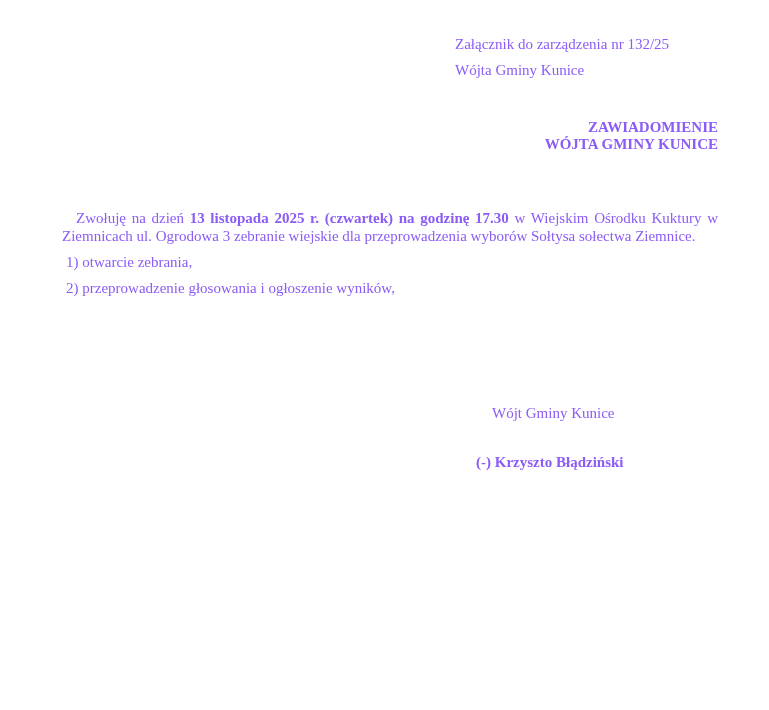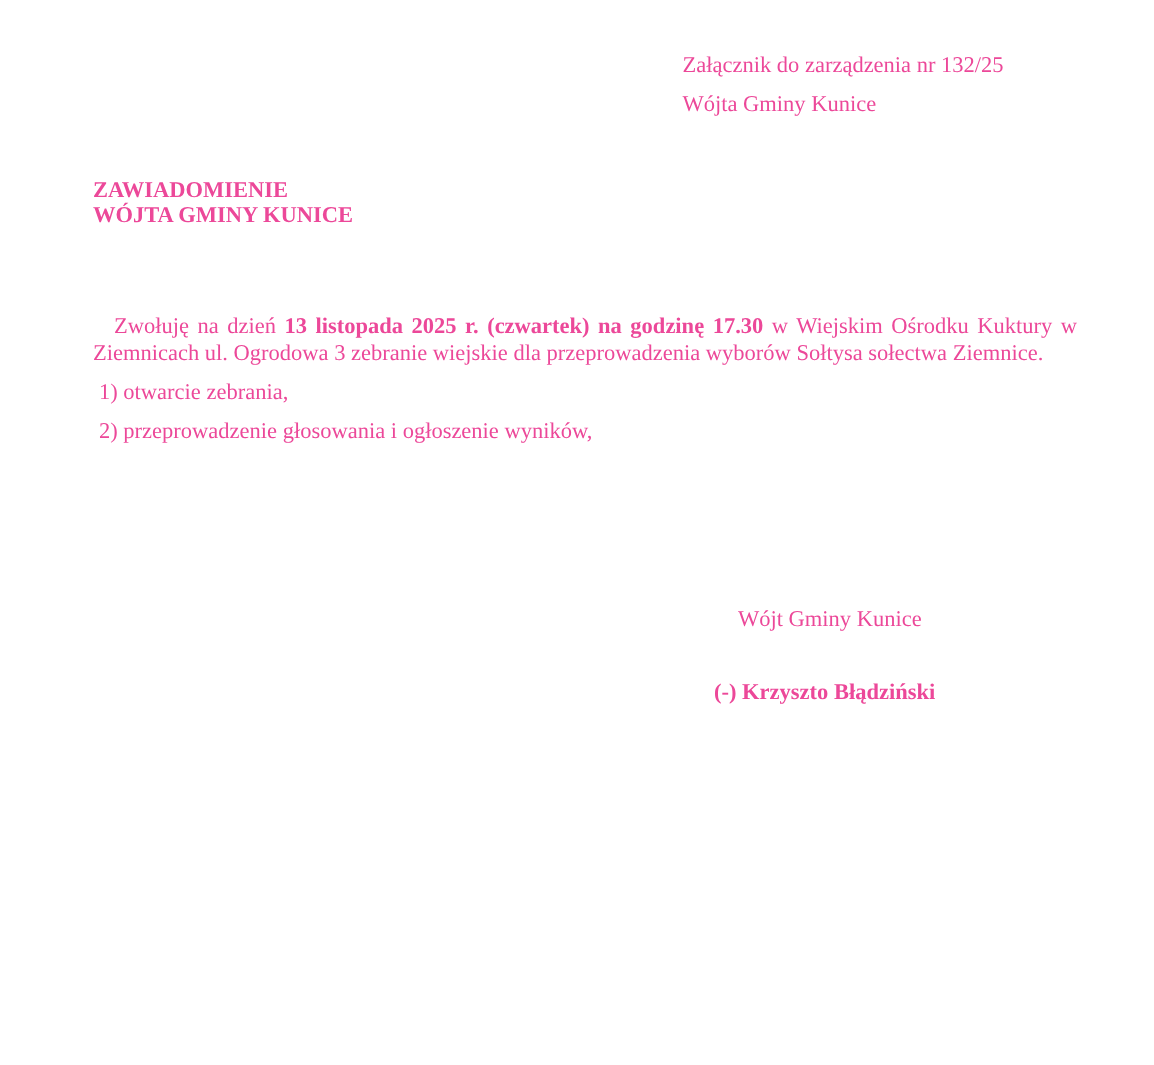--- a/index.html
+++ b/index.html
@@ -7,36 +7,36 @@
     padding: 0;
     background: #ffffff;
   }
   .page {
     position: relative;
     width: 769px;
     height: 710px;
     background: #ffffff;
     font-family: "Liberation Serif", "DejaVu Serif", serif;
     font-size: 15px;
-    color: #ec4899;
+    color: #8b5cf6;
     overflow: hidden;
   }
   .attachment-block {
     position: absolute;
     left: 455px;
     top: 31px;
     line-height: 26px;
     white-space: nowrap;
   }
   .title-block {
     position: absolute;
     left: 62px;
     top: 119px;
     width: 656px;
-    text-align: left;
+    text-align: right;
     font-weight: bold;
     line-height: 17px;
   }
   .body-paragraph {
     position: absolute;
     left: 62px;
     top: 186px;
     width: 656px;
     text-align: justify;
     line-height: 17.5px;

